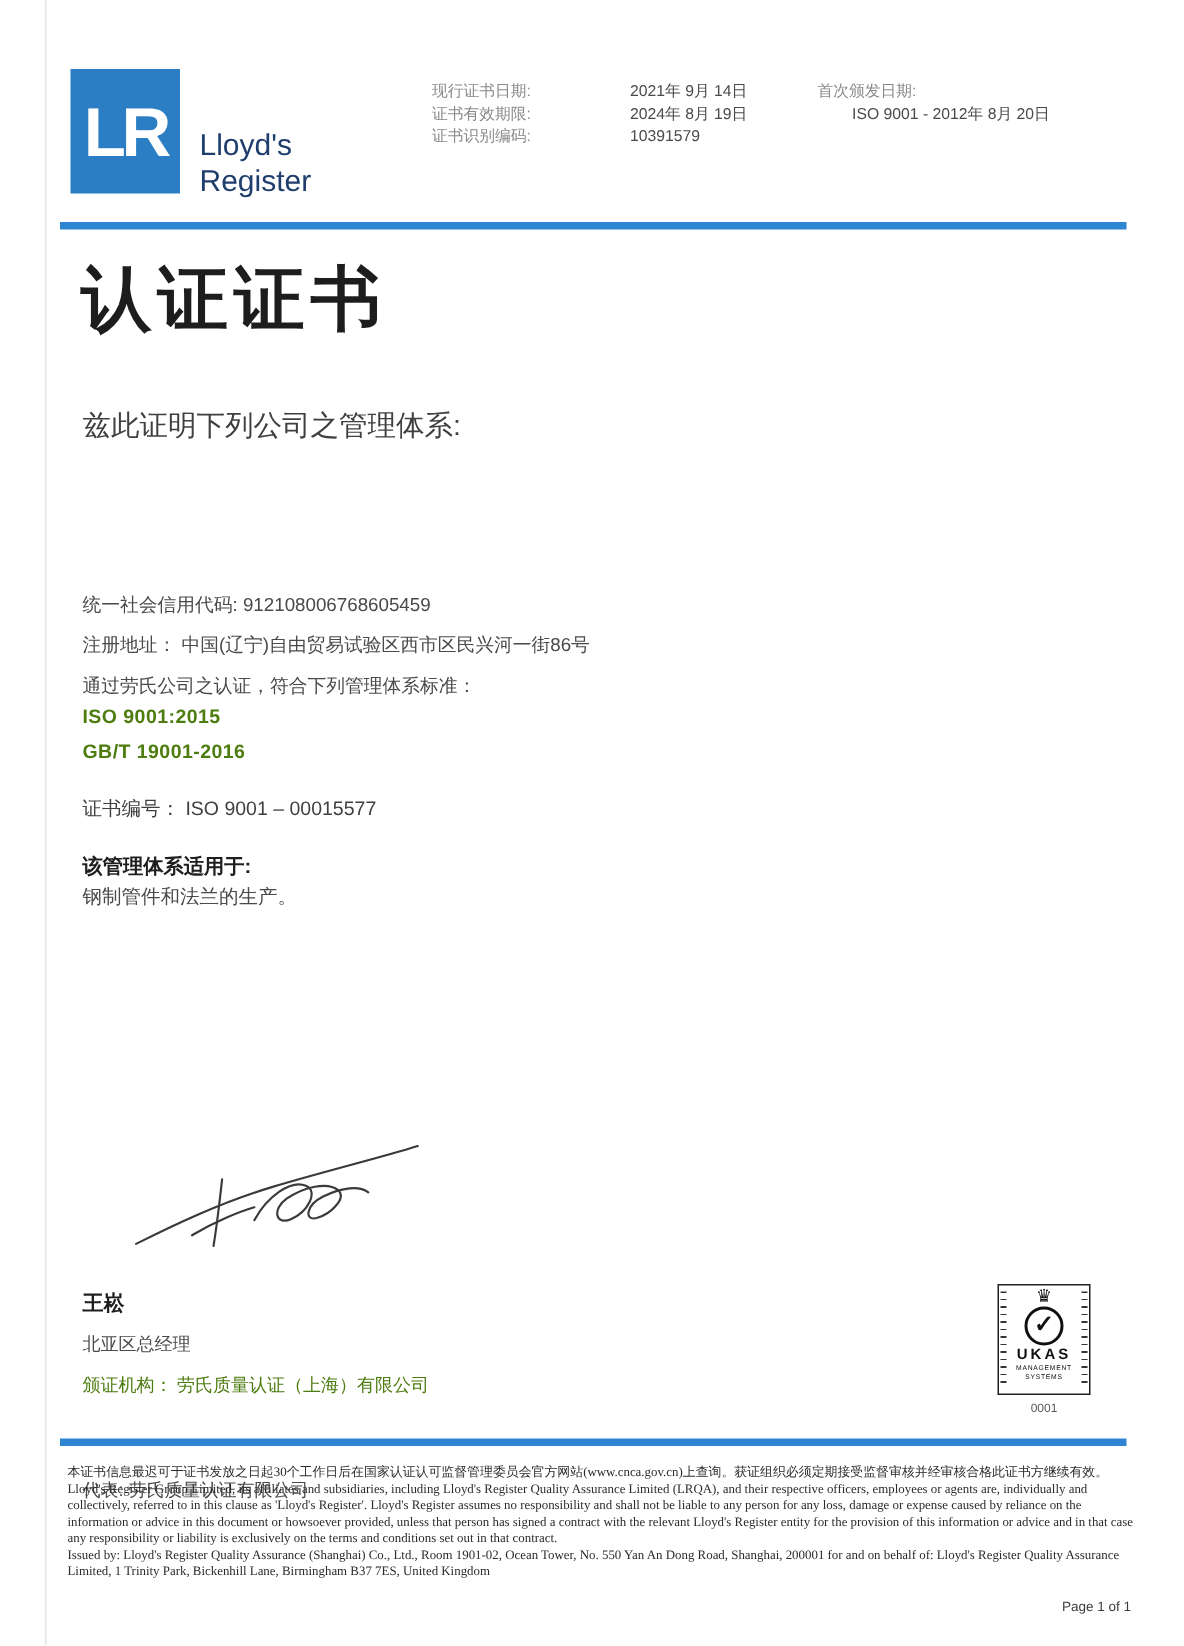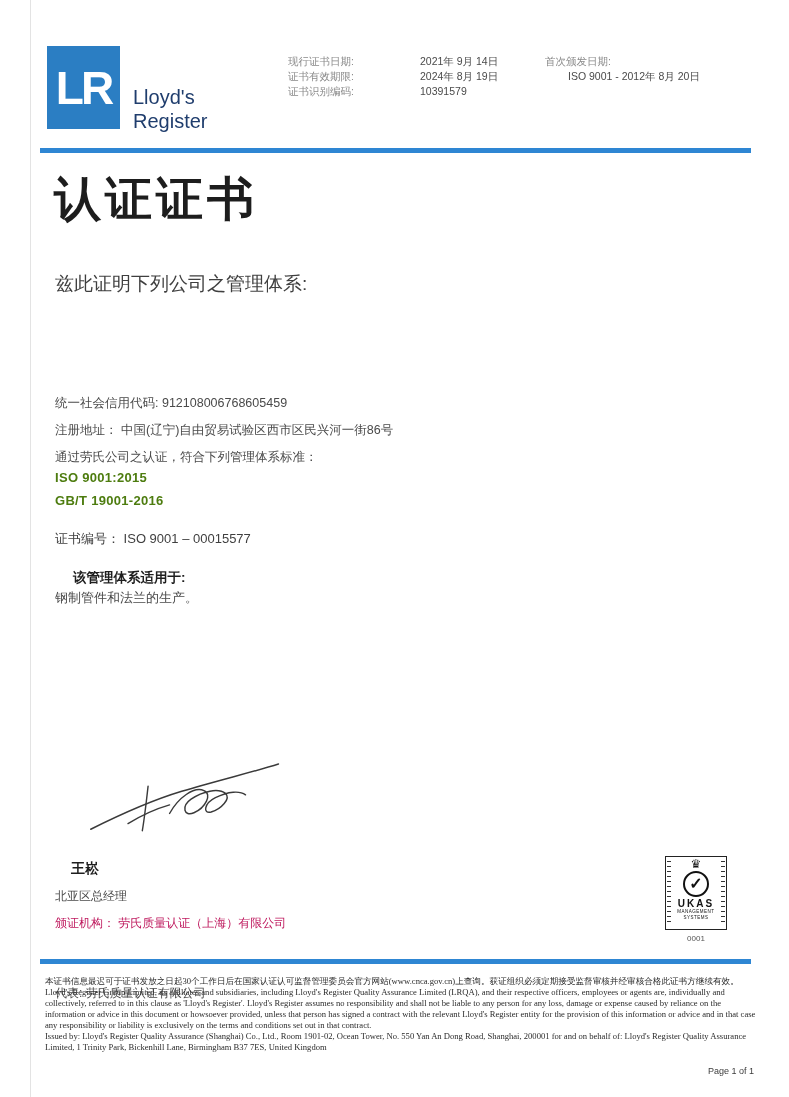--- a/index.html
+++ b/index.html
@@ -47,28 +47,28 @@
   .l-address   { top:364px; }
   .l-credit    { top:395px; }
   .l-regaddr   { top:422px; }
   .l-approval  { top:449px; }
   .standard {
     position:absolute; left:55px; font-size:13px; font-weight:bold; color:#4d7c0f; letter-spacing:0.3px;
   }
   .std-1 { top:470px; }
   .std-2 { top:493px; }
   .certno { position:absolute; left:55px; top:530px; font-size:13px; color:#3f3f3f; }
-  .scope-label { position:absolute; left:55px; top:569px; font-size:13.5px; font-weight:bold; color:#1e1e1e;margin-left:18px; }
+  .scope-label { position:absolute; left:55px; top:569px; font-size:13.5px; font-weight:bold; color:#1e1e1e; }
   .scope-text  { position:absolute; left:55px; top:589px; font-size:13px; color:#4a4a4a; }
 
   
   .signature { position:absolute; left:85px; top:742px; }
-  .sig-name  { position:absolute; left:55px; top:860px; font-size:14px; font-weight:bold; color:#1e1e1e;margin-left:16px; }
+  .sig-name  { position:absolute; left:55px; top:860px; font-size:14px; font-weight:bold; color:#1e1e1e; }
   .sig-title { position:absolute; left:55px; top:888px; font-size:12px; color:#4a4a4a; }
-  .sig-issuer{ position:absolute; left:55px; top:915px; font-size:12px; color:#be185d; }
+  .sig-issuer{ position:absolute; left:55px; top:915px; font-size:12px; color:#4d7c0f;font-family:Liberation Serif, serif; }
   .sig-rep   { position:absolute; left:55px; top:985px; font-size:12px; color:#4a4a4a;text-align:center; }
 
   
   .ukas { position:absolute; left:663px; top:856px; width:66px; text-align:center; }
   .ukas-box {
     position:relative; margin:0 auto; width:62px; height:74px;
     border:1px solid #222; background:#fff; padding-top:2px;
   }
   .ukas-ticks { position:absolute; top:4px; width:4px; height:64px;
     background:repeating-linear-gradient(to bottom,#333 0 1px,transparent 1px 5px); }

